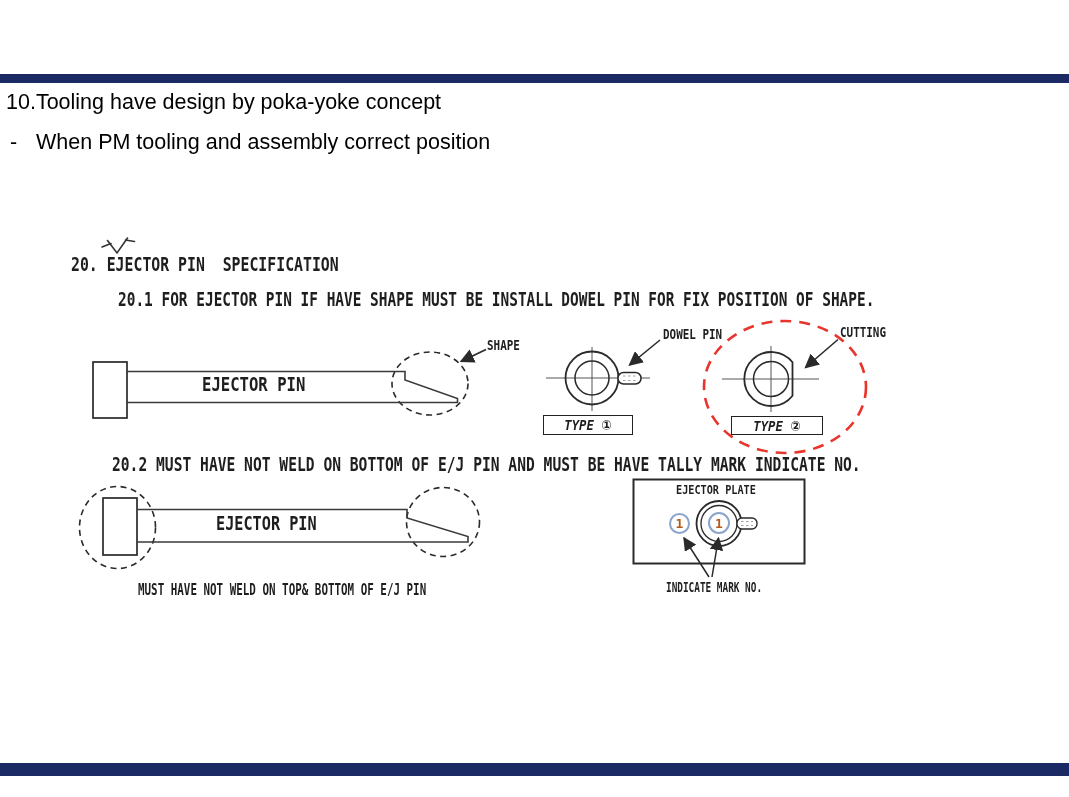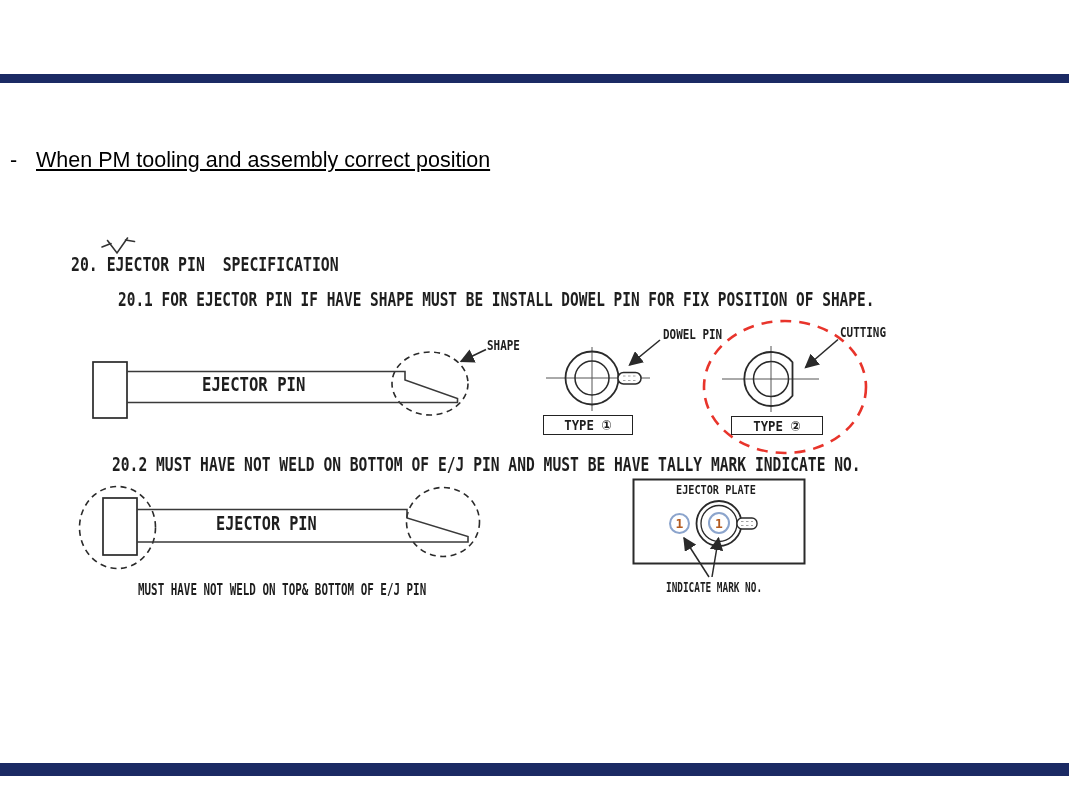--- a/index.html
+++ b/index.html
@@ -5,40 +5,40 @@
   html,body{margin:0;padding:0;background:#ffffff;}
   .slide{position:relative;width:1069px;height:797px;background:#fff;overflow:hidden;
          font-family:"Liberation Sans","DejaVu Sans",sans-serif;}
   .bar{position:absolute;left:0;width:1069px;background:var(--accent,#1b2a64);}
   .bar.top{top:74px;height:9px;}
   .bar.bottom{top:763px;height:13px;}
 
   .intro-line{position:absolute;font-size:21.5px;line-height:26px;color:#000;white-space:pre;}
   .il1{left:6px;top:89px;}
   .il2{left:10px;top:118px;}
-  .il3{left:10px;top:147px;text-decoration:underline;}
+  .il3{left:10px;top:129px;}
   .il4{left:10px;top:176px;}
   .dash{display:inline-block;width:26px;}
 
   .cad{position:absolute;font-family:"DejaVu Sans Mono","DejaVu Sans",monospace;font-weight:bold;
        color:#1e1e1e;white-space:pre;transform-origin:0 0;line-height:1.15;}
   .h20{left:71px;top:254px;font-size:19px;transform:scaleX(0.78);}
   .s201{left:118px;top:289px;font-size:19px;transform:scaleX(0.76);}
   .s202{left:112px;top:454px;font-size:19px;transform:scaleX(0.77);}
   .pin1{left:202px;top:373px;font-size:20px;transform:scaleX(0.78);}
   .pin2{left:216px;top:512px;font-size:20px;transform:scaleX(0.76);}
   .lblS{left:487px;top:337px;font-size:14px;transform:scaleX(0.78);}
   .lblD{left:663px;top:326px;font-size:14px;transform:scaleX(0.78);}
   .lblC{left:840px;top:324px;font-size:14px;transform:scaleX(0.78);}
   .plateL{left:676px;top:483px;font-size:13px;transform:scaleX(0.785);}
   .weldN{left:138px;top:581px;font-size:16px;transform:scaleX(0.68);}
   .indN{left:666px;top:580px;font-size:13.5px;transform:scaleX(0.695);}
 
   .type-box{position:absolute;border:1.6px solid #222;background:#fff;display:flex;
-            align-items:center;justify-content:center;}
+            align-items:center;justify-content:center;font-style:italic;}
   .tb1{left:543px;top:415px;width:88px;height:18px;}
   .tb2{left:731px;top:416px;width:90px;height:17px;}
   .type-txt{font-family:"DejaVu Sans Mono","DejaVu Sans",monospace;font-weight:bold;color:#1e1e1e;
             font-size:14px;transform:scaleX(0.88);white-space:pre;}
 
   .mark{position:absolute;box-sizing:border-box;border-radius:50%;
         border:2px solid var(--mark_circle,#8ba4cc);color:var(--mark_digit,#b45a1e);
         font-family:"DejaVu Sans Mono","DejaVu Sans",monospace;font-weight:bold;font-size:13px;
         display:flex;align-items:center;justify-content:center;background:transparent;}
   .mkL{left:669px;top:513px;width:21px;height:21px;}
@@ -47,20 +47,21 @@
   svg.art{position:absolute;left:0;top:0;}
 </style>
 </head>
 <body>
 
 <div class="slide">
 
   <div class="bar top"></div>
   <div class="bar bottom"></div>
 
+  <div class="intro-line il1">10.Tooling have design by poka-yoke concept</div>
   <div class="intro-line il3"><span class="dash">-</span><span>When PM tooling and assembly correct position</span></div>
 
   <svg class="art" width="1069" height="797" viewBox="0 0 1069 797">
     <defs>
       <marker id="ah" viewBox="0 0 10 10" refX="9" refY="5" markerWidth="9" markerHeight="9" orient="auto-start-reverse">
         <path d="M0,0 L10,5 L0,10 z" fill="#2a2a2a"></path>
       </marker>
     </defs>
 
     <g stroke="#333" stroke-width="1.6" fill="none" stroke-linecap="round">

